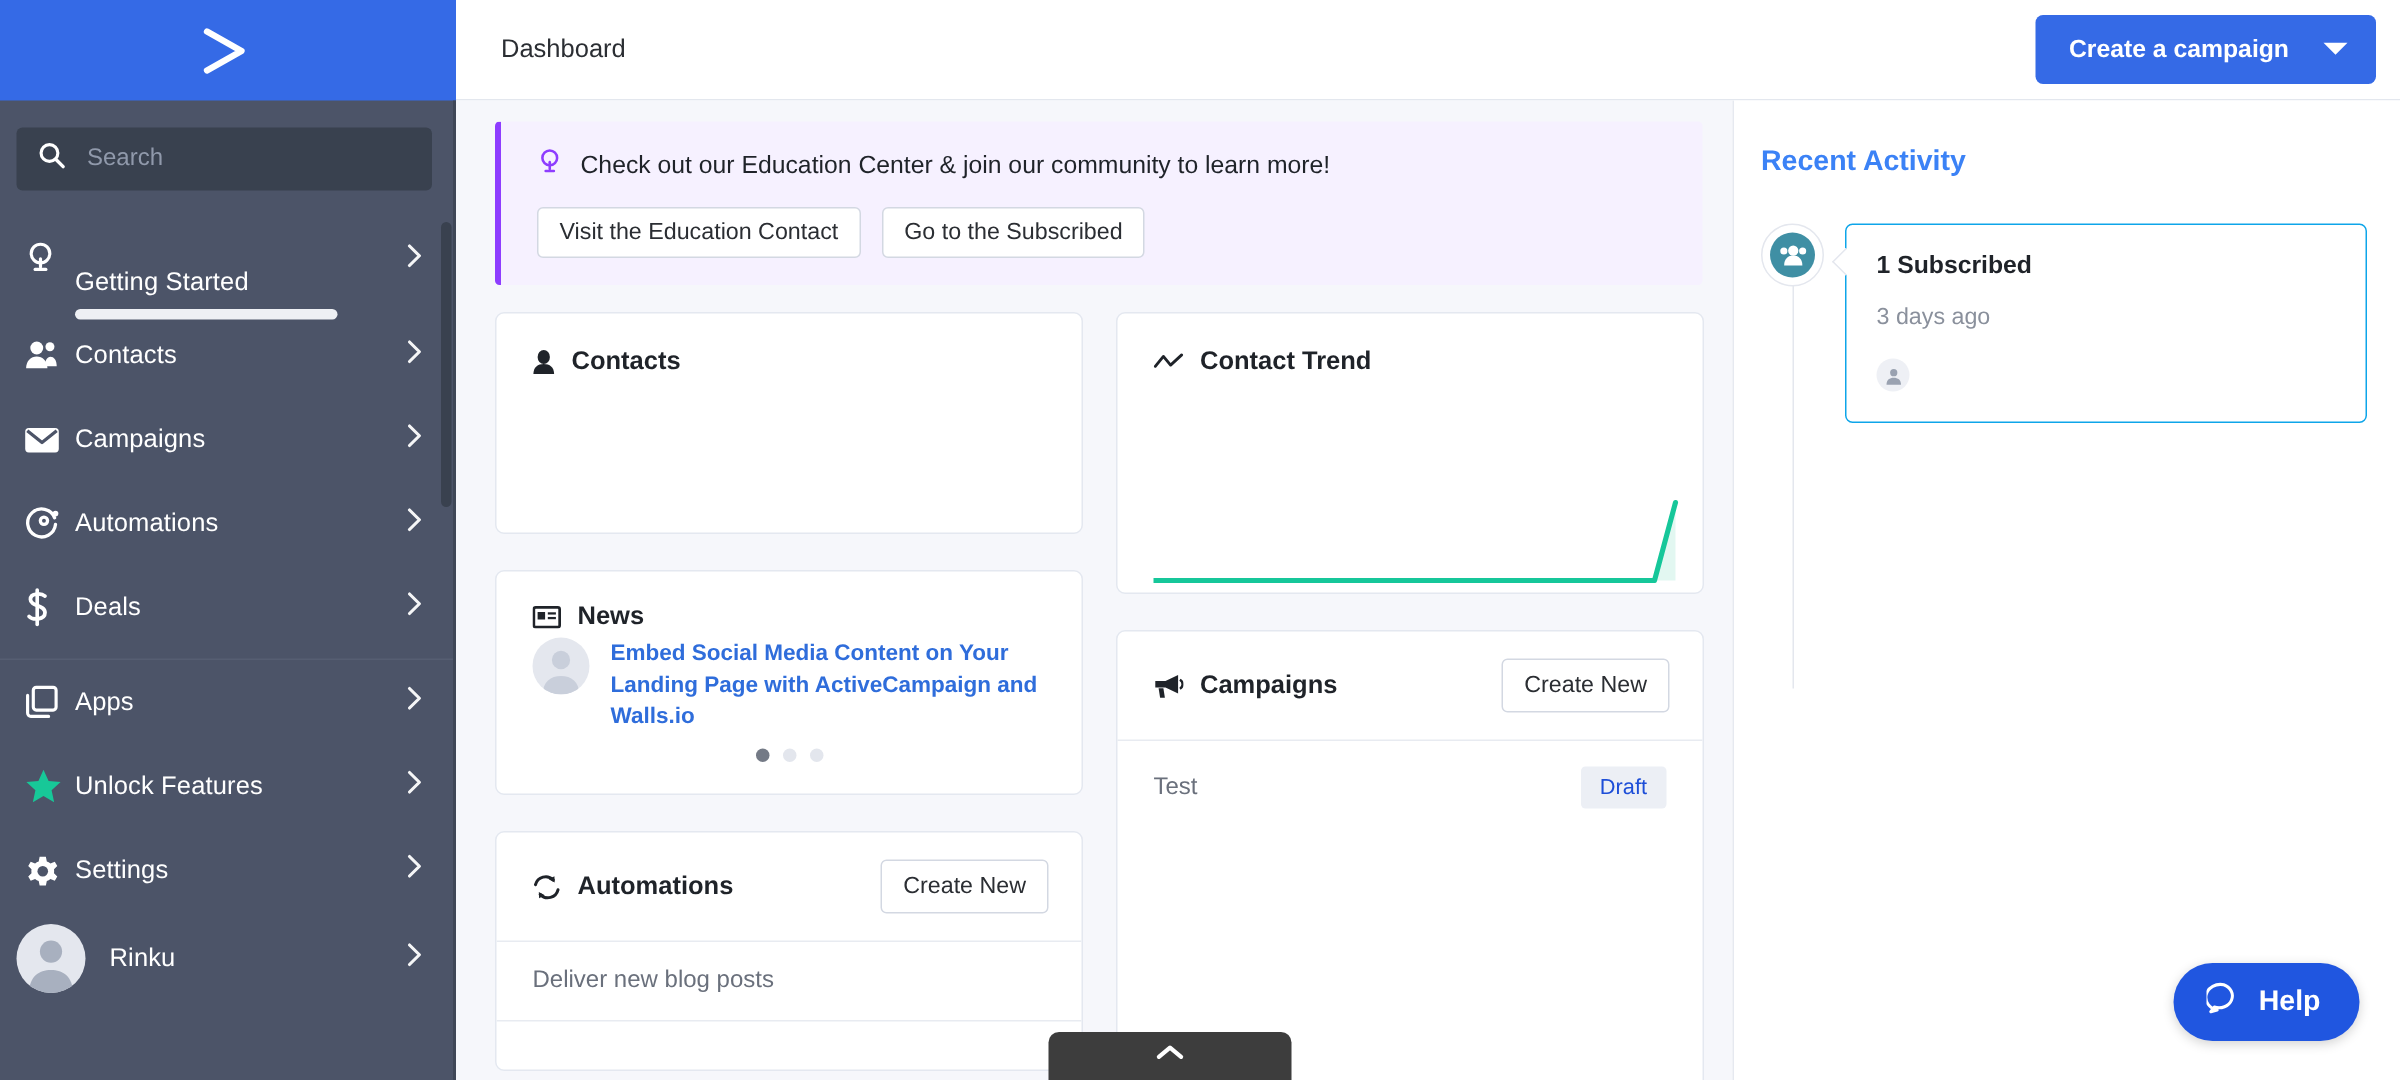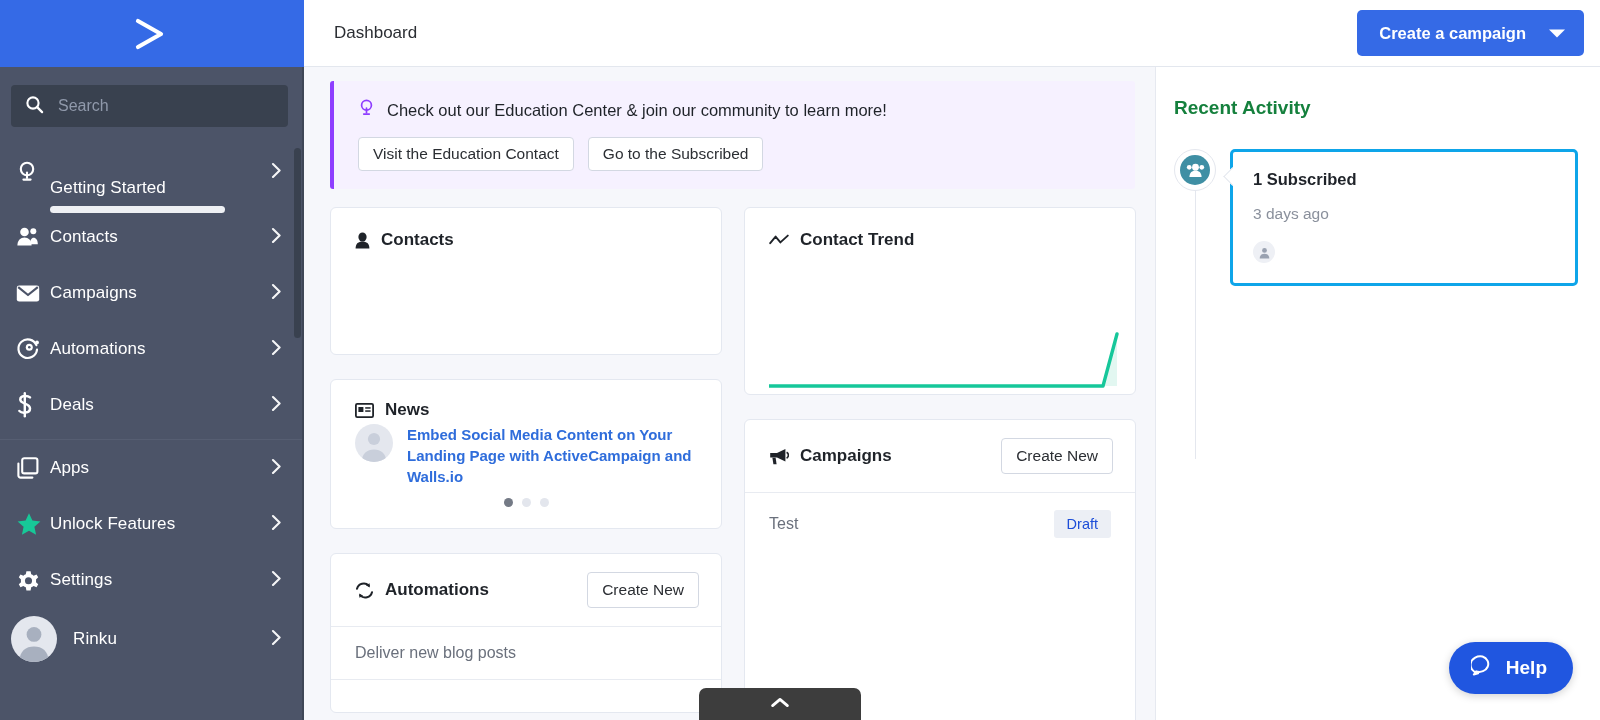--- a/index.html
+++ b/index.html
@@ -173,37 +173,37 @@
     text-decoration: none; cursor: pointer;
   }
   .dots { display: flex; gap: 9px; justify-content: center; margin-top: 11px; }
   .dot { width: 9px; height: 9px; border-radius: 50%; background: #e3e6ed; }
   .dot.on { background: #747a86; }
 
   .campaigns-card { height: 323px; }
   .automations-card { height: 160px; overflow: hidden; }
 
   
-  .activity-title { font-size: 19px; font-weight: bold; color: #15803d; margin-left: 0; }
+  .activity-title { font-size: 19px; font-weight: bold; color: #3b82f6; margin-left: 0; }
   .timeline { position: relative; margin-top: 30px; padding-left: 0; }
   .tl-line {
     position: absolute; left: 21px; top: 40px; width: 1px; height: 270px; background: #e4e7ee;
   }
   .tl-row { display: flex; gap: 14px; position: relative; }
   .tl-bullet {
     width: 42px; height: 42px; border-radius: 50%; background: #ffffff;
     border: 1px solid #e4e7ee; display: flex; align-items: center; justify-content: center;
     flex: 0 0 42px; z-index: 2;
   }
   .tl-bullet .inner {
     width: 30px; height: 30px; border-radius: 50%; background: #3f8fa4;
     display: flex; align-items: center; justify-content: center;
   }
   .tl-card {
-    flex: 1 1 auto; background: #fff; border: 3px solid #0ea5e9; border-radius: 5px;
+    flex: 1 1 auto; background: #fff; border: 1px solid #0ea5e9; border-radius: 5px;
     padding: 18px 20px 20px 20px; position: relative; margin-right: 22px;
   }
   .tl-card::before {
     content: ''; position: absolute; left: -7px; top: 18px;
     width: 12px; height: 12px; background: #fff;
     border-left: 1px solid #e4e7ee; border-bottom: 1px solid #e4e7ee;
     transform: rotate(45deg);
   }
   .tl-head { font-size: 16.5px; font-weight: bold; color: #1f2329; }
   .tl-time { font-size: 15.5px; color: #8a909c; margin-top: 16px; }

